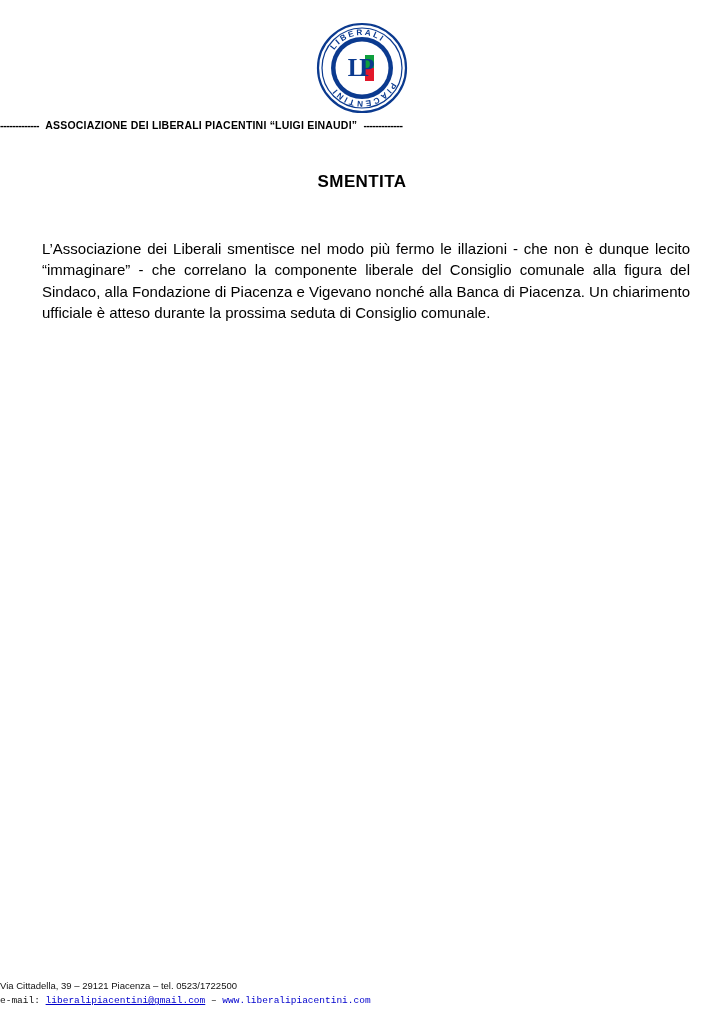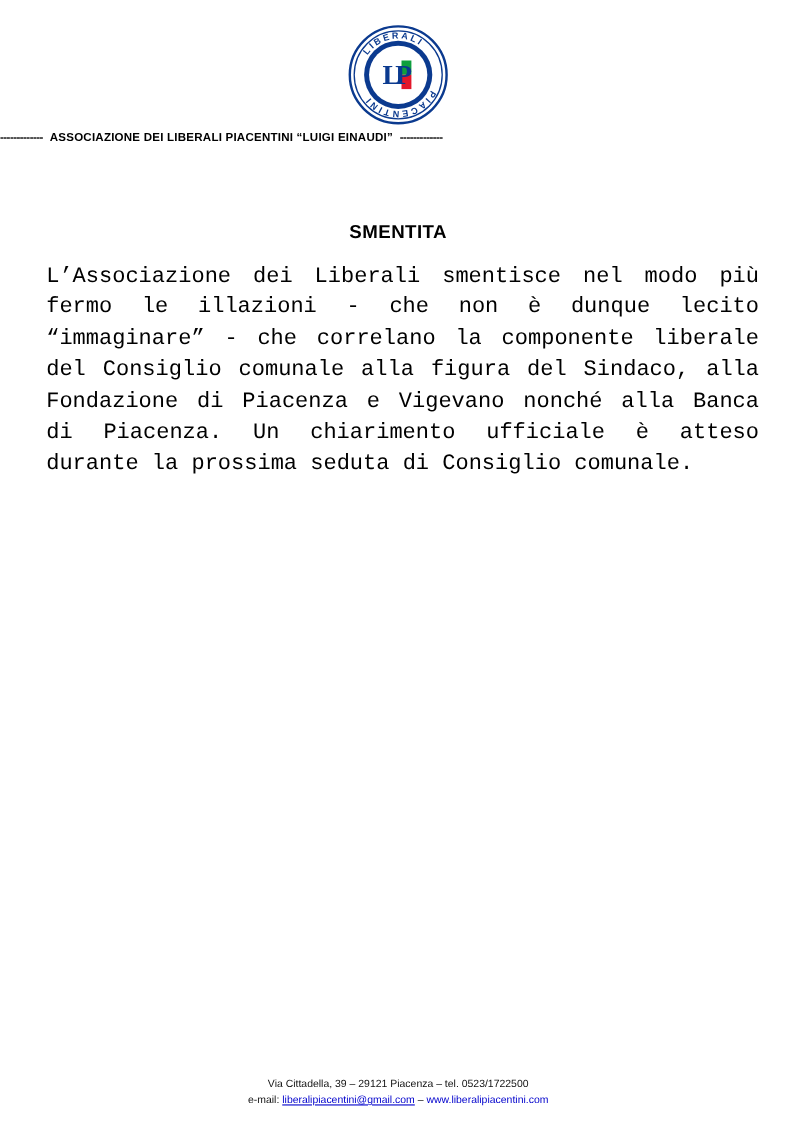--- a/index.html
+++ b/index.html
@@ -60,56 +60,53 @@
   
   .doc-title {
     position: absolute;
     top: 172px;
     left: 0;
     width: 724px;
     text-align: center;
     font-size: 17px;
     font-weight: bold;
     letter-spacing: 0.4px;
-    margin-top: 29px;
   }
 
   
   .body-text {
     position: absolute;
     top: 238px;
     left: 42px;
     width: 648px;
-    font-size: 20px;
+    font-size: 15px;
     line-height: 1.42;
     text-align: justify;
     text-justify: inter-word;
-    font-family: Liberation Mono, monospace;
   }
   .date-line {
     position: absolute;
     top: 370px;
     left: 42px;
     width: 648px;
     font-size: 16.5px;
     line-height: 1.42;
   }
 
   
   .footer {
     position: absolute;
     bottom: 14px;
     left: 0;
     width: 724px;
-    text-align: center;
     font-size: 9.5px;
     line-height: 1.55;
     color: #111;
   }
-  .footer .line2 { margin-top: 1px; }
+  .footer .line2 { margin-top: 1px; font-family: Liberation Mono, monospace; }
   .footer a {
     color: #0000cc;
     text-decoration: underline;
   }
   .footer .plainlink {
     color: #0000cc;
     text-decoration: none;
   }
 </style>
 </head>

